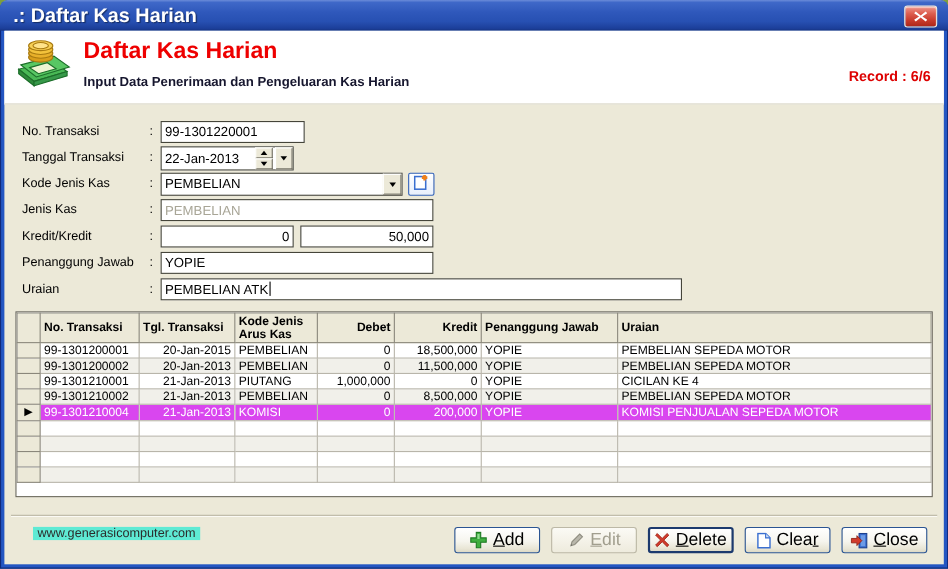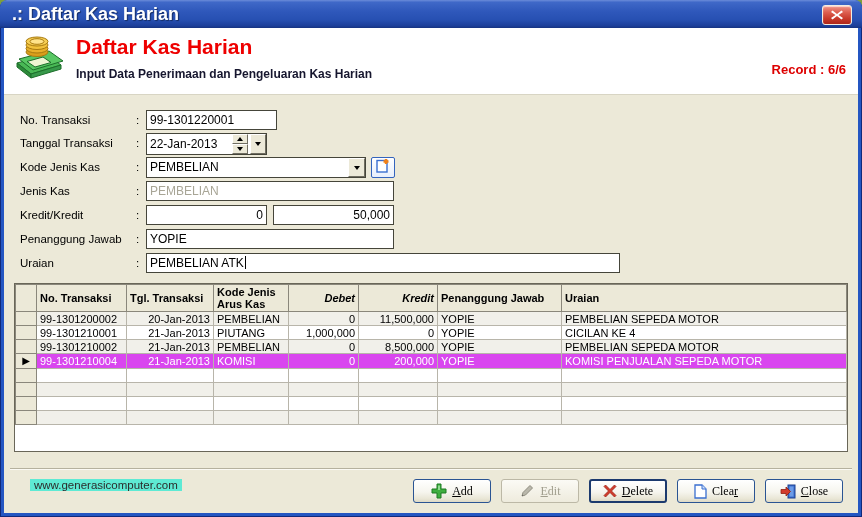--- a/index.html
+++ b/index.html
@@ -58,41 +58,41 @@
   .newbtn { position:absolute; left:371px; top:0; width:24px; height:21px; border:1px solid #3464bd;
             border-radius:2px; background:linear-gradient(180deg,#ffffff,#e8effc); display:flex;
             align-items:center; justify-content:center; cursor:pointer; }
 
   
   .gridwrap { position:absolute; left:14px; top:283px; width:834px; height:169px; overflow:hidden;
               border:1px solid #696658; background:#fff; }
   table.grid { border-collapse:collapse; table-layout:fixed; width:832px; font-size:11px; }
   .grid th { background:#ece9d8; font-weight:bold; text-align:left; padding:1px 3px;
              border:1px solid #8a877b; height:27px; vertical-align:middle; color:#000; }
-  .grid th.r { text-align:right;font-style:italic; }
+  .grid th.r { text-align:right; }
   .grid td { border:1px solid #b8b5aa; padding:0 3px; height:14px; white-space:nowrap; overflow:hidden; color:#000; }
   .grid td.sel { background:#ece9d8; border-color:#8a877b; padding:0; text-align:center; }
   .grid tr.alt td { background:#f1f0ea; }
   .grid tr.alt td.sel { background:#ece9d8; }
   .grid tr.selected td { background:#d946ef; color:#fff; }
   .grid tr.selected td.sel { background:#ece9d8; color:#000; }
   .grid td.r { text-align:right; }
   .marker { font-size:10px; line-height:14px; color:#000; }
 
   
   .legendline { position:absolute; left:10px; top:468px; width:842px; height:2px;
                 border-top:1px solid #b5b19e; border-bottom:1px solid #fbfaf4; }
   .legendtext { position:absolute; left:30px; top:479px; background:#5eead4; padding:0 4px;
                 font-size:11.5px; color:#2c2c2c; }
 
   
   .xp-btn { position:absolute; top:479px; width:78px; height:24px; border:1px solid #2a5493; border-radius:3px;
     background:linear-gradient(180deg,#ffffff 0%,#f6f5ee 55%,#e9e6d6 85%,#ddd9c6 100%);
-    display:flex; align-items:center; justify-content:center; gap:5px; font-size:12px; color:#000;
-    font-family:Liberation Serif, serif; cursor:pointer; }
+    display:flex; align-items:center; justify-content:center; gap:5px; font-size:16px; color:#000;
+    font-family:Liberation Sans, sans-serif; cursor:pointer; }
   .xp-btn .ak { text-decoration:underline; }
   .xp-btn.default { border:2px solid #1c3a6e; }
   .xp-btn.disabled { border-color:#bcb8a6; color:#a19e8e; background:linear-gradient(180deg,#fbfaf5,#eeebdd); cursor:default; }
   .b-icon { display:flex; align-items:center; }
 </style>
 </head>
 <body>
 
 <div class="window">
 
@@ -217,20 +217,30 @@
           <tr>
         <th class="sel"></th>
         <th>No. Transaksi</th>
         <th>Tgl. Transaksi</th>
         <th><span>Kode Jenis</span><br><span>Arus Kas</span></th>
         <th class="r">Debet</th>
         <th class="r">Kredit</th>
         <th>Penanggung Jawab</th>
         <th>Uraian</th>
       </tr>
+      <tr>
+        <td class="sel"></td>
+        <td>99-1301200001</td>
+        <td class="r">20-Jan-2015</td>
+        <td>PEMBELIAN</td>
+        <td class="r">0</td>
+        <td class="r">18,500,000</td>
+        <td>YOPIE</td>
+        <td>PEMBELIAN SEPEDA MOTOR</td>
+      </tr>
       <tr class="alt">
         <td class="sel"></td>
         <td>99-1301200002</td>
         <td class="r">20-Jan-2013</td>
         <td>PEMBELIAN</td>
         <td class="r">0</td>
         <td class="r">11,500,000</td>
         <td>YOPIE</td>
         <td>PEMBELIAN SEPEDA MOTOR</td>
       </tr>

